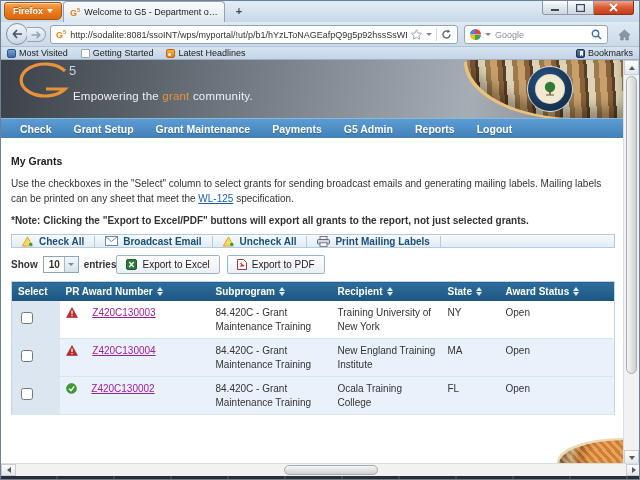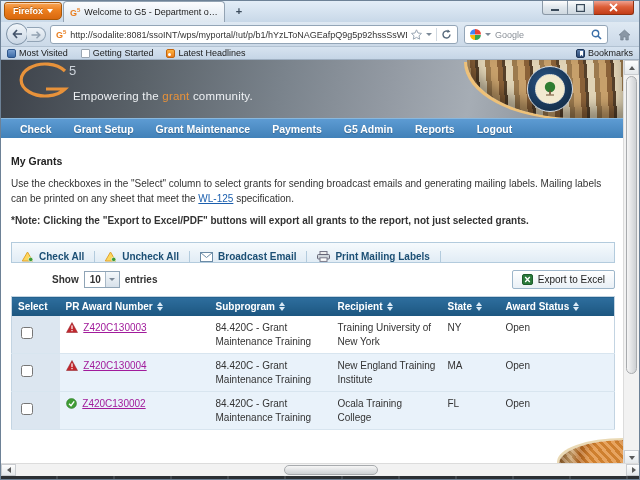--- a/index.html
+++ b/index.html
@@ -101,26 +101,26 @@
   .mainnav .nav-item { color:#fff; font-size:10.5px; font-weight:bold; padding:0 11px; text-shadow:0 1px 1px rgba(0,0,0,.25); cursor:pointer; }
 
   .content { position:absolute; top:78px; left:0; width:100%; padding:7px 10px 0; font-size:10px; color:#333; }
   .breadcrumb { font-size:10px; color:#444; }
   .breadcrumb a { color:#1b5fae; text-decoration:none; }
   .page-title { margin-top:10px; font-weight:bold; font-size:10.5px; color:#222; }
   .intro { margin-top:9px; line-height:1.5; }
   .intro a { color:#1b5fae; text-decoration:underline; }
   .note { margin-top:9px; font-weight:bold; }
 
-  .action-bar { margin-top:16px; height:21px; border:1px solid #b3cbdd;
-    background:linear-gradient(#f6fafd,#e1ecf5); display:flex; align-items:flex-end; }
+  .action-bar { margin-top:8px; height:14px; border:1px solid #b3cbdd;
+    background:linear-gradient(#f6fafd,#e1ecf5); display:flex; align-items:center; }
   .action-btn { display:flex; align-items:center; gap:5px; padding:0 10px;
     border-right:1px solid #b3cbdd; font-weight:bold; font-size:10px; color:#1c4f74; cursor:pointer; }
 
-  .controls-row { margin-top:7px; display:flex; justify-content:space-between; align-items:center;margin-left:41px; }
+  .controls-row { margin-top:7px; display:flex; justify-content:flex-start; align-items:center; }
   .show-group { display:flex; align-items:center; gap:5px; font-weight:bold; color:#333; }
   .select-box { width:36px; height:17px; border:1px solid #8fa4b6; background:#fff; display:flex; cursor:pointer; }
   .select-value { flex:1; font-size:10px; padding:2px 0 0 5px; }
   .select-arrow { width:14px; border-left:1px solid #a8b8c6; background:linear-gradient(#f4f8fb,#d7e1ea);
     display:flex; align-items:center; justify-content:center; }
   .export-group { display:flex; gap:7px; }
   .export-btn { height:19px; border:1px solid #9db6ca; border-radius:2px;
     background:linear-gradient(#ffffff,#e9f0f6); display:flex; align-items:center; gap:5px;
     padding:0 9px; font-size:10px; color:#222; cursor:pointer; }
 
@@ -128,21 +128,21 @@
   .grants th { background:linear-gradient(#2e6e9e,#1c567f); color:#fff; font-size:10px; font-weight:bold;
     text-align:left; padding:4px 6px; white-space:nowrap; cursor:pointer; }
   .grants th .hwrap { display:inline-flex; align-items:center; }
   .sort { display:inline-flex; flex-direction:column; gap:1px; margin-left:4px; }
   .sort .up { width:0; height:0; border-left:3px solid transparent; border-right:3px solid transparent; border-bottom:4px solid #dcebf7; }
   .sort .dn { width:0; height:0; border-left:3px solid transparent; border-right:3px solid transparent; border-top:4px solid #dcebf7; }
   .grants td { padding:5px 6px; border-bottom:1px solid #d8e5ef; font-size:10px; vertical-align:top; line-height:1.35; }
   .grants tr.alt td { background:#e9f2fa; }
   .grants td.sel { background:#dce6f0 !important; padding-left:9px; vertical-align:middle; }
   .grants td.sel input { width:12px; height:12px; }
-  .award-link { color:#a11b9b; text-decoration:underline; margin-left:3px; }
+  .award-link { color:#a11b9b; text-decoration:underline; margin-left:12px; }
   .row-ic { display:inline-block; vertical-align:-2px; }
 
   .corner-art { position:absolute; right:0; bottom:0; width:66px; height:25px;
     border-top-left-radius:100% 95%;
     background:radial-gradient(circle at 75% 80%,#e08a33 0 35%,#b5651d 55%,#caa06a 70%,#8a5a28 90%),
                repeating-linear-gradient(48deg,rgba(255,255,255,.22) 0 3px,rgba(0,0,0,.08) 3px 6px);
     background-blend-mode:overlay;
     box-shadow:-2px -2px 0 0 #ead9b4; }
 
   
@@ -300,32 +300,32 @@
 
       <div class="action-bar">
         <div class="action-btn">
           <svg width="12" height="11">
               <path d="M5.5 1 L10.7 10 H0.3 Z" fill="#fdd75e" stroke="#e0a32e" stroke-width="1"></path>
               <circle cx="8.7" cy="8.4" r="2.2" fill="#3f9c35" stroke="#fff" stroke-width="0.6"></circle>
             </svg>
           <span>Check All</span>
         </div>
         <div class="action-btn">
+          <svg width="13" height="10">
+              <rect x="0.5" y="0.5" width="12" height="9" fill="#fff" stroke="#6b8ba6"></rect>
+              <path d="M0.5 0.5 L6.5 5.5 L12.5 0.5" fill="none" stroke="#6b8ba6"></path>
+            </svg>
+          <span>Broadcast Email</span>
+        </div>
+        <div class="action-btn">
           <svg width="12" height="11">
               <path d="M5.5 1 L10.7 10 H0.3 Z" fill="#fdd75e" stroke="#e0a32e" stroke-width="1"></path>
               <circle cx="8.7" cy="8.4" r="2.2" fill="#3f9c35" stroke="#fff" stroke-width="0.6"></circle>
             </svg>
           <span>Uncheck All</span>
-        </div>
-        <div class="action-btn">
-          <svg width="13" height="10">
-              <rect x="0.5" y="0.5" width="12" height="9" fill="#fff" stroke="#6b8ba6"></rect>
-              <path d="M0.5 0.5 L6.5 5.5 L12.5 0.5" fill="none" stroke="#6b8ba6"></path>
-            </svg>
-          <span>Broadcast Email</span>
         </div>
         <div class="action-btn">
           <svg width="13" height="11">
               <rect x="3" y="0.5" width="7" height="3" fill="#eee" stroke="#778"></rect>
               <rect x="0.5" y="3.5" width="12" height="4.5" rx="1" fill="#cfd6dc" stroke="#667"></rect>
               <rect x="3" y="6.8" width="7" height="3.6" fill="#fff" stroke="#778"></rect>
             </svg>
           <span>Print Mailing Labels</span>
         </div>
       </div>
@@ -341,20 +341,27 @@
           </div>
           <span>entries</span>
         </div>
         <div class="export-group">
           <div class="export-btn">
             <svg width="11" height="11">
                 <rect x="0.5" y="0.5" width="10" height="10" rx="1.5" fill="#2a7a3b" stroke="#1d5c2b"></rect>
                 <path d="M3.2 3 L7.8 8 M7.8 3 L3.2 8" stroke="#fff" stroke-width="1.3"></path>
               </svg>
             <span>Export to Excel</span>
+          </div>
+          <div class="export-btn">
+            <svg width="10" height="11">
+                <path d="M0.5 0.5 H6.5 L9.5 3.5 V10.5 H0.5 Z" fill="#fff" stroke="#a33"></path>
+                <path d="M2 5.5 C4 4.5 6 5 7.5 7 C5.5 7.2 3.5 7.5 2 8.5 C3.5 7 4.5 5.8 5 3 Z" fill="#c1272d"></path>
+              </svg>
+            <span>Export to PDF</span>
           </div>
         </div>
       </div>
 
       <table class="grants">
         <colgroup>
             <col style="width:48px">
             <col style="width:150px">
             <col style="width:122px">
             <col style="width:110px">

